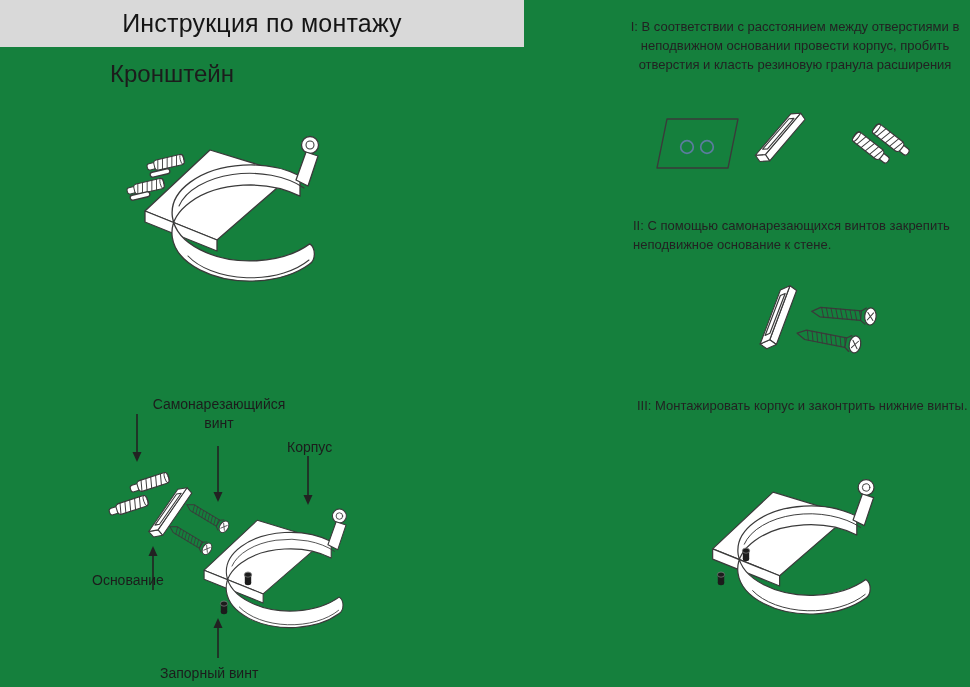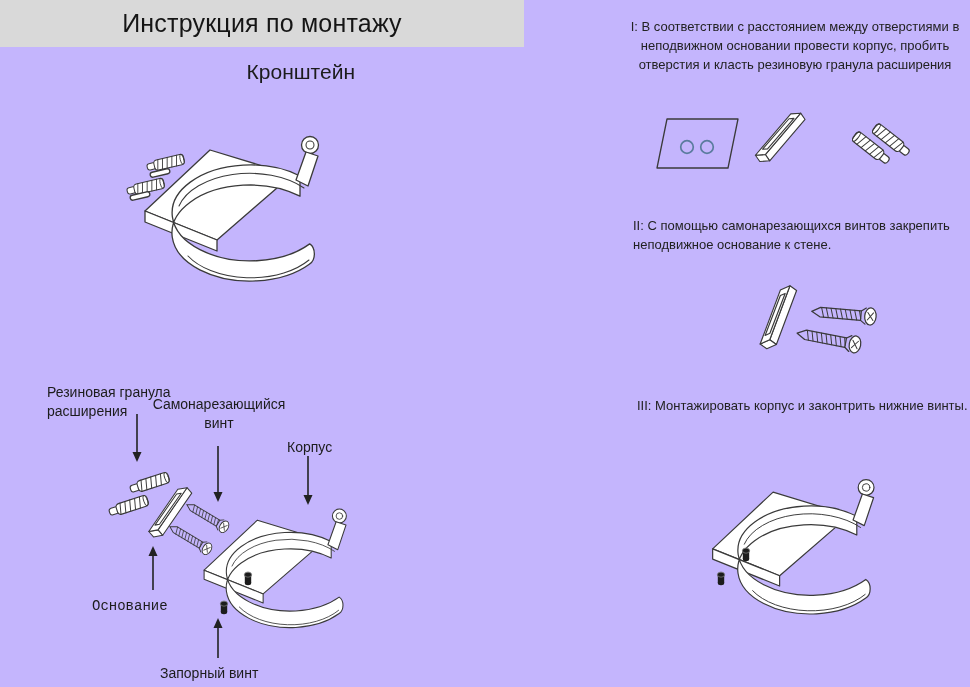--- a/index.html
+++ b/index.html
@@ -1,37 +1,37 @@
 <!DOCTYPE html>
 <html><head>
 <meta charset="utf-8">
 <style>
   html,body{margin:0;padding:0;background:#fff;}
   .page{
-    position:relative;width:970px;height:687px;background:#c4b5fd;overflow:hidden;
+    position:relative;width:970px;height:687px;background:#15803d;overflow:hidden;
     font-family:"Liberation Sans",sans-serif;color:#1f1f1f;
   }
   .header-bar{
     position:absolute;left:0;top:0;width:524px;height:47px;background:#d9d9d9;
     display:flex;align-items:center;justify-content:center;
   }
   .title{font-size:25px;color:#151515;letter-spacing:0.2px;}
   .subtitle{
-    position:absolute;left:110px;top:60px;width:245px;text-align:right;
-    font-size:21px;color:#1c1c1c;
+    position:absolute;left:110px;top:60px;width:245px;text-align:left;
+    font-size:24px;color:#1c1c1c;
   }
   .step-text{position:absolute;font-size:13px;line-height:19px;color:#222;}
   .step1{left:625px;top:17px;width:340px;text-align:center;}
   .step2{left:633px;top:216px;width:340px;text-align:left;}
   .step3{left:637px;top:396px;width:340px;text-align:left;}
   .part-label{position:absolute;font-size:14px;line-height:19px;color:#1c1c1c;z-index:5;}
   .lbl-rubber{left:47px;top:383px;text-align:left;}
   .lbl-screw{left:150px;top:395px;width:138px;text-align:center;}
   .lbl-body{left:287px;top:438px;text-align:right;}
-  .lbl-base{left:92px;top:597px;font-family:Liberation Mono, monospace;}
+  .lbl-base{left:92px;top:571px;}
   .lbl-lock{left:160px;top:664px;}
   svg.illu{position:absolute;}
   .ln{stroke:#3a3a3a;fill:none;stroke-width:1.3;stroke-linecap:round;stroke-linejoin:round;}
   .wh{stroke:#3a3a3a;fill:#ffffff;stroke-width:1.3;stroke-linecap:round;stroke-linejoin:round;}
   .thin{stroke:#3a3a3a;fill:none;stroke-width:1.05;stroke-linecap:round;}
   .hole{stroke:#5b7c9e;fill:none;stroke-width:1.7;}
   .blk{fill:#1c1c1c;stroke:none;}
   .arrow{stroke:#222;stroke-width:1.6;}
   .arrowhead{fill:#222;stroke:none;}
 </style>
@@ -108,24 +108,20 @@
     <use href="#dowel" transform="translate(110,83) rotate(-18) scale(0.85)"></use>
     <use href="#dowel" transform="translate(89,106) rotate(-18) scale(0.85)"></use>
     <use href="#base" transform="translate(130,112) rotate(-41) scale(0.8) translate(-36,-15)"></use>
     <use href="#screw" transform="translate(166,116) rotate(31) scale(0.7)"></use>
     <use href="#screw" transform="translate(149,138) rotate(31) scale(0.7)"></use>
     <use href="#bracket" transform="translate(160,98) scale(0.82)"></use>
     <use href="#blackscrew" transform="translate(208,177)"></use>
     <use href="#blackscrew" transform="translate(184,206)"></use>
   </svg>
 
-  <div class="part-label lbl-rubber">
-    <div>Резиновая гранула</div>
-    <div>расширения</div>
-  </div>
   <div class="part-label lbl-screw">
     <div>Самонарезающийся</div>
     <div>винт</div>
   </div>
   <div class="part-label lbl-body">Корпус</div>
   <div class="part-label lbl-base">Основание</div>
   <div class="part-label lbl-lock">Запорный винт</div>
 
   <div class="step-text step1">
     <div>I: В соответствии с расстоянием между отверстиями в</div>

